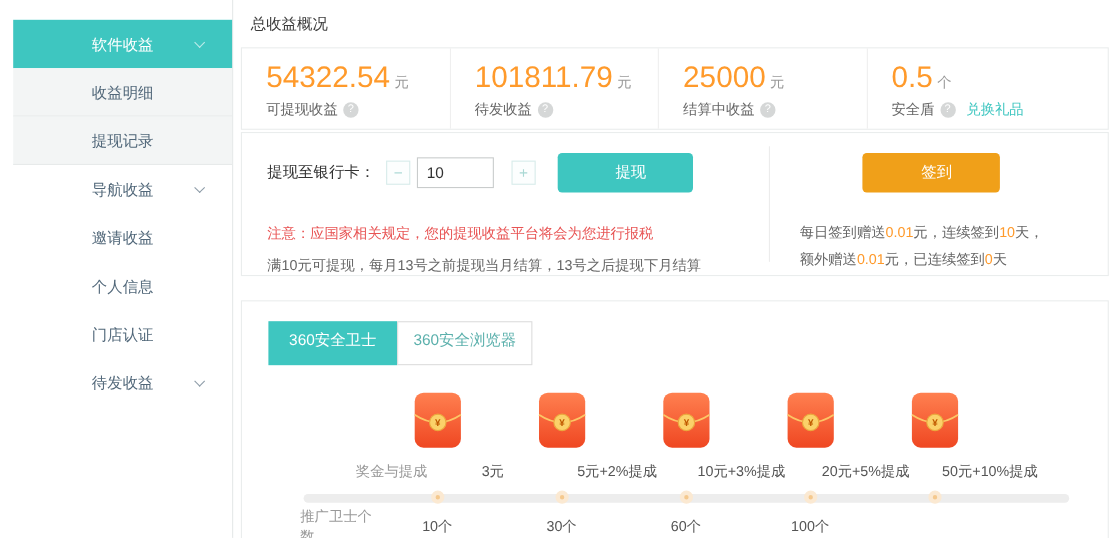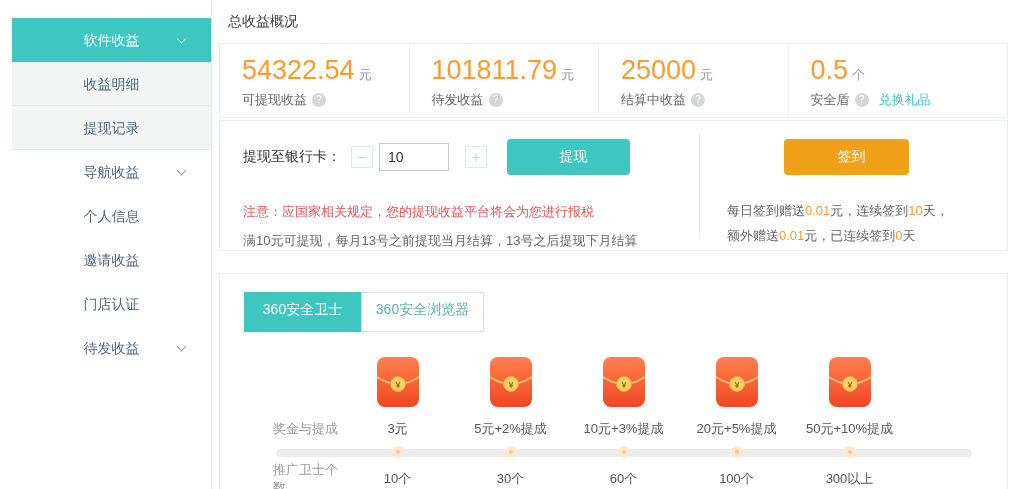--- a/index.html
+++ b/index.html
@@ -61,21 +61,21 @@
   .tabs { display:flex; }
   .tab { height:40px; line-height:32px; font-size:14px; text-align:center; cursor:pointer; }
   .tab.active { width:117px; background:#3ec6c0; color:#fff; line-height:34px; }
   .tab.inactive { width:123px; background:#fff; border:1px solid #ddd; color:#5bb0ac; }
 
   .bonus { margin-top:27px; }
   .b-row { display:flex; align-items:center; }
   .b-label { width:97px; font-size:13px; color:#999; padding-left:29px; }
   .b-col { width:113px; text-align:center; font-size:13px; color:#555; }
   .row-env { height:52px; align-items:flex-end; }
-  .row-bonus { margin-top:8px; height:20px; }
+  .row-bonus { margin-top:8px; height:20px;justify-content:center; }
   .row-slider { margin-top:4px; height:20px; position:relative; }
   .row-count { margin-top:6px; height:20px; }
   .track { position:absolute; left:32px; top:6px; width:696px; height:8px;
            background:#ededed; border-radius:4px; }
   .dot { display:inline-block; width:12px; height:12px; border-radius:50%;
          background:#f5c98e; border:4px solid #fbe9d2; position:relative; }
 </style>
 </head>
 <body>
 
@@ -90,24 +90,24 @@
       <span>收益明细</span>
     </div>
     <div class="side-item sub">
       <span>提现记录</span>
     </div>
     <div class="side-item">
       <span>导航收益</span>
       <i class="chev"></i>
     </div>
     <div class="side-item">
+      <span>邀请收益</span>
+    </div>
+    <div class="side-item">
       <span>个人信息</span>
-    </div>
-    <div class="side-item">
-      <span>邀请收益</span>
     </div>
     <div class="side-item">
       <span>门店认证</span>
     </div>
     <div class="side-item">
       <span>待发收益</span>
       <i class="chev"></i>
     </div>
   </aside>
 
@@ -234,17 +234,16 @@
         <span class="b-col"><span class="dot"></span></span>
         <span class="b-col"><span class="dot"></span></span>
       </div>
 
       <div class="b-row row-count">
         <span class="b-label">推广卫士个数</span>
         <span class="b-col">10个</span>
         <span class="b-col">30个</span>
         <span class="b-col">60个</span>
         <span class="b-col">100个</span>
-        <span class="b-col">300以上</span>
       </div>
     </div>
   </section>
 </div>
 
 </body></html>

